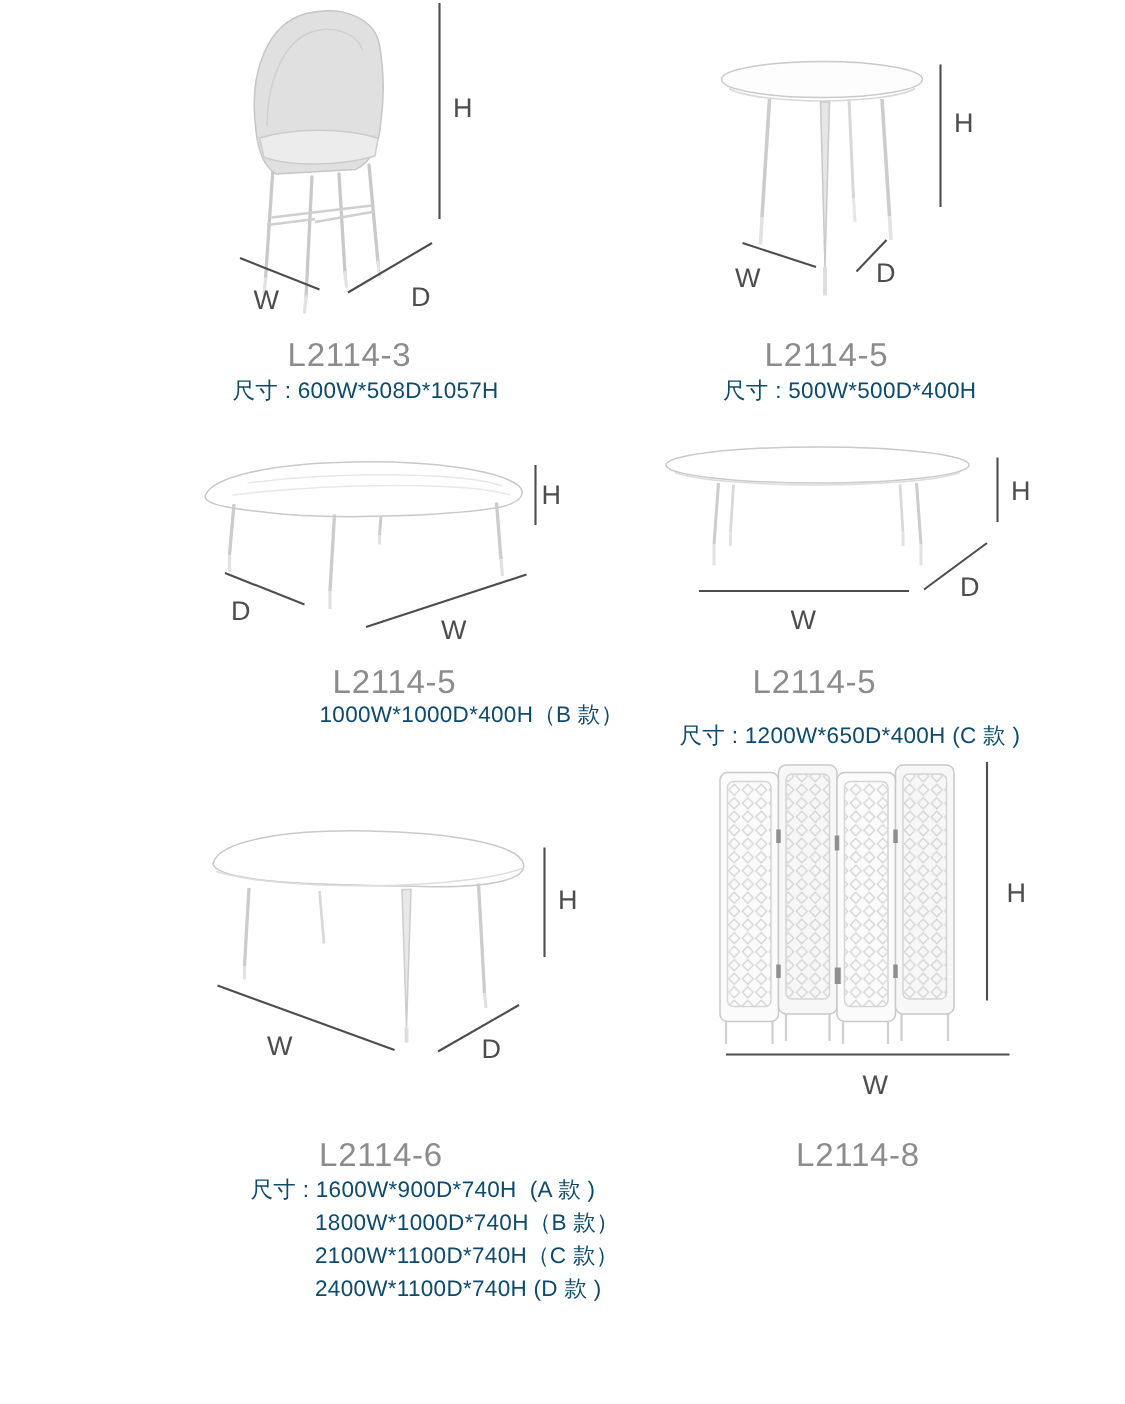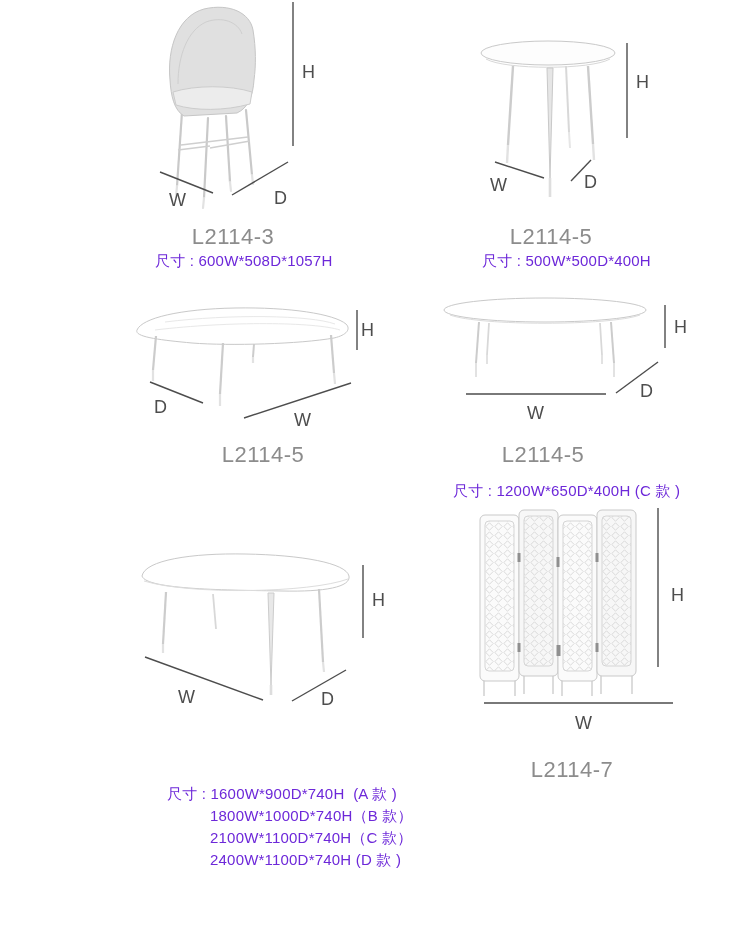--- a/index.html
+++ b/index.html
@@ -5,21 +5,21 @@
   * { margin:0; padding:0; box-sizing:border-box; }
   html,body { background:#ffffff; }
   body { font-family:"Liberation Sans","DejaVu Sans",sans-serif; }
   .page { position:relative; width:750px; height:936px; background:#ffffff; overflow:hidden; }
   .card { position:absolute; left:0; top:0; width:750px; height:936px; }
   .figure { position:absolute; }
   .figure svg { display:block; }
   .dim-label { position:absolute; font-size:18px; color:#4d4d4d; line-height:22px; }
   .title { position:absolute; width:200px; text-align:center; font-size:22px; font-weight:normal;
            color:#8c8c8c; letter-spacing:0.5px; line-height:20px; }
-  .specs { position:absolute; font-size:15px; color:#6d28d9; line-height:22px; letter-spacing:0.2px; }
+  .specs { position:absolute; font-size:15px; color:#0c4a6e; line-height:22px; letter-spacing:0.2px; }
   .spec-row { white-space:pre; }
   .spec-cont { padding-left:43px; }
   .prefix, .spec-text { white-space:pre; }
 </style>
 </head>
 <body>
 
 <div class="page">
 
   <div class="card">
@@ -123,20 +123,21 @@
             <path d="M30,92 L83,113"></path>
             <path d="M124,128 L231,93"></path>
         </g>
       </svg>
       <span class="dim-label" style="left:34px;top:106px">D</span>
       <span class="dim-label" style="left:174px;top:119px">W</span>
       <span class="dim-label" style="left:241px;top:29px">H</span>
     </div>
     <h3 class="title" style="left:163px;top:445px">L2114-5</h3>
     <div class="specs" style="left:170px;top:466px">
+      <div class="spec-row spec-cont"><span class="spec-text">1000W*1000D*400H（B 款）</span></div>
     </div>
   </div>
 
   <div class="card">
     <div class="figure" style="left:440px;top:285px;width:260px;height:145px">
       <svg width="260" height="145" viewBox="0 0 260 145">
         <ellipse cx="105" cy="25" rx="101" ry="12" fill="#ffffff" stroke="#c9c9c9" stroke-width="1"></ellipse>
         <path d="M10,30 C40,41 170,41 200,30" fill="none" stroke="#dcdcdc" stroke-width="1"></path>
         <g stroke="#cccccc" stroke-width="2" fill="none">
           <path d="M39,37 L36,78"></path>
@@ -183,20 +184,21 @@
         <g stroke="#4d4d4d" stroke-width="1.4">
           <path d="M233,20 L233,93"></path>
             <path d="M15,112 L133,155"></path>
             <path d="M162,156 L216,125"></path>
         </g>
       </svg>
       <span class="dim-label" style="left:48px;top:141px">W</span>
       <span class="dim-label" style="left:191px;top:143px">D</span>
       <span class="dim-label" style="left:242px;top:44px">H</span>
     </div>
+    <h3 class="title" style="left:154px;top:760px">L2114-6</h3>
     <div class="specs" style="left:167px;top:783px">
       <div class="spec-row"><span class="prefix">尺寸 : </span><span class="spec-text">1600W*900D*740H  (A 款 )</span></div>
       <div class="spec-row spec-cont"><span class="spec-text">1800W*1000D*740H（B 款）</span></div>
       <div class="spec-row spec-cont"><span class="spec-text">2100W*1100D*740H（C 款）</span></div>
       <div class="spec-row spec-cont"><span class="spec-text">2400W*1100D*740H (D 款 )</span></div>
     </div>
   </div>
 
   <div class="card">
     <div class="figure" style="left:440px;top:495px;width:260px;height:245px">
@@ -239,16 +241,16 @@
         </g>
 
         <g stroke="#4d4d4d" stroke-width="1.4">
           <path d="M218,13 L218,172"></path>
             <path d="M44,208 L233,208"></path>
         </g>
       </svg>
       <span class="dim-label" style="left:135px;top:217px">W</span>
       <span class="dim-label" style="left:231px;top:89px">H</span>
     </div>
-    <h3 class="title" style="left:472px;top:760px">L2114-7</h3>
+    <h3 class="title" style="left:472px;top:760px">L2114-8</h3>
   </div>
 
 </div>
 
 </body></html>

